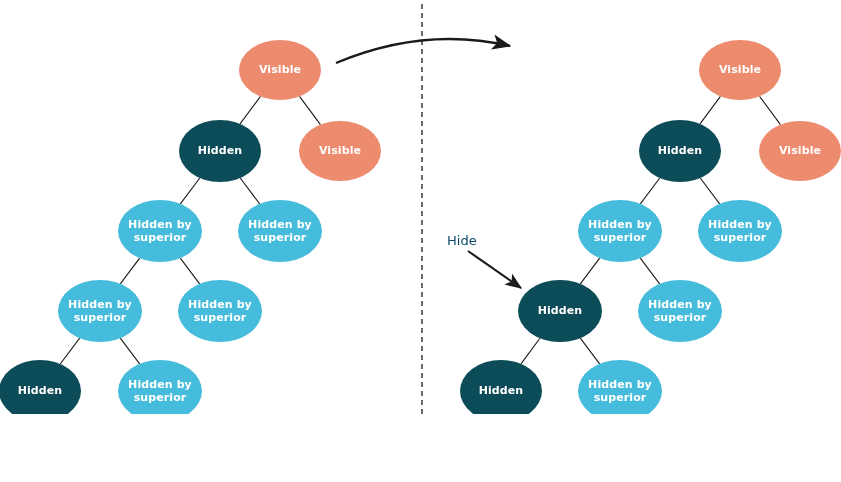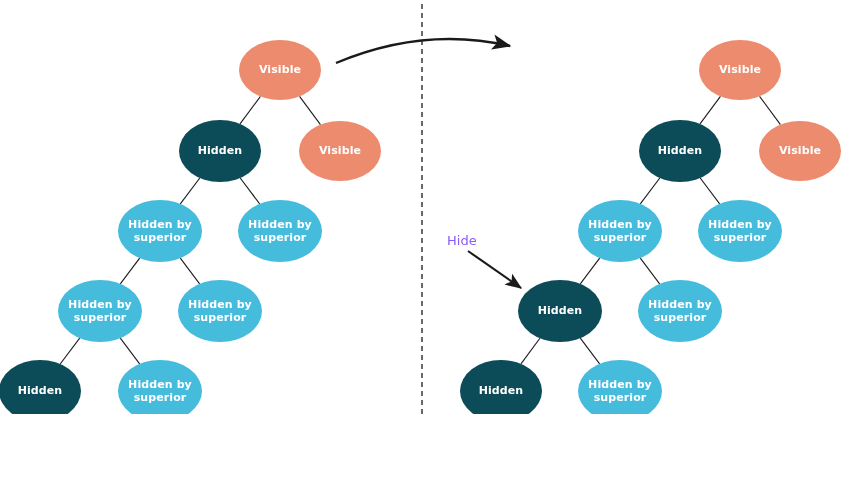--- a/index.html
+++ b/index.html
@@ -153,16 +153,16 @@
       <div class="node" style="left: 460px; top: 360px; width: 82px; height: 62px; background: rgb(12, 76, 88); color: rgb(255, 255, 255);">
         <span>Hidden</span>
       </div>
       <div class="node" style="left: 578px; top: 360px; width: 84px; height: 62px; background: rgb(70, 188, 221); color: rgb(255, 255, 255);">
         <span>Hidden by
 superior</span>
       </div>
     </div>
 
   <div id="annotations-layer">
-      <div class="label-text" style="left: 447px; top: 233px; color: #8b5cf6;">Hide</div>
+      <div class="label-text" style="left: 447px; top: 233px; color: #0c4a6e;">Hide</div>
     </div>
 
 </div>
 
 </body></html>

